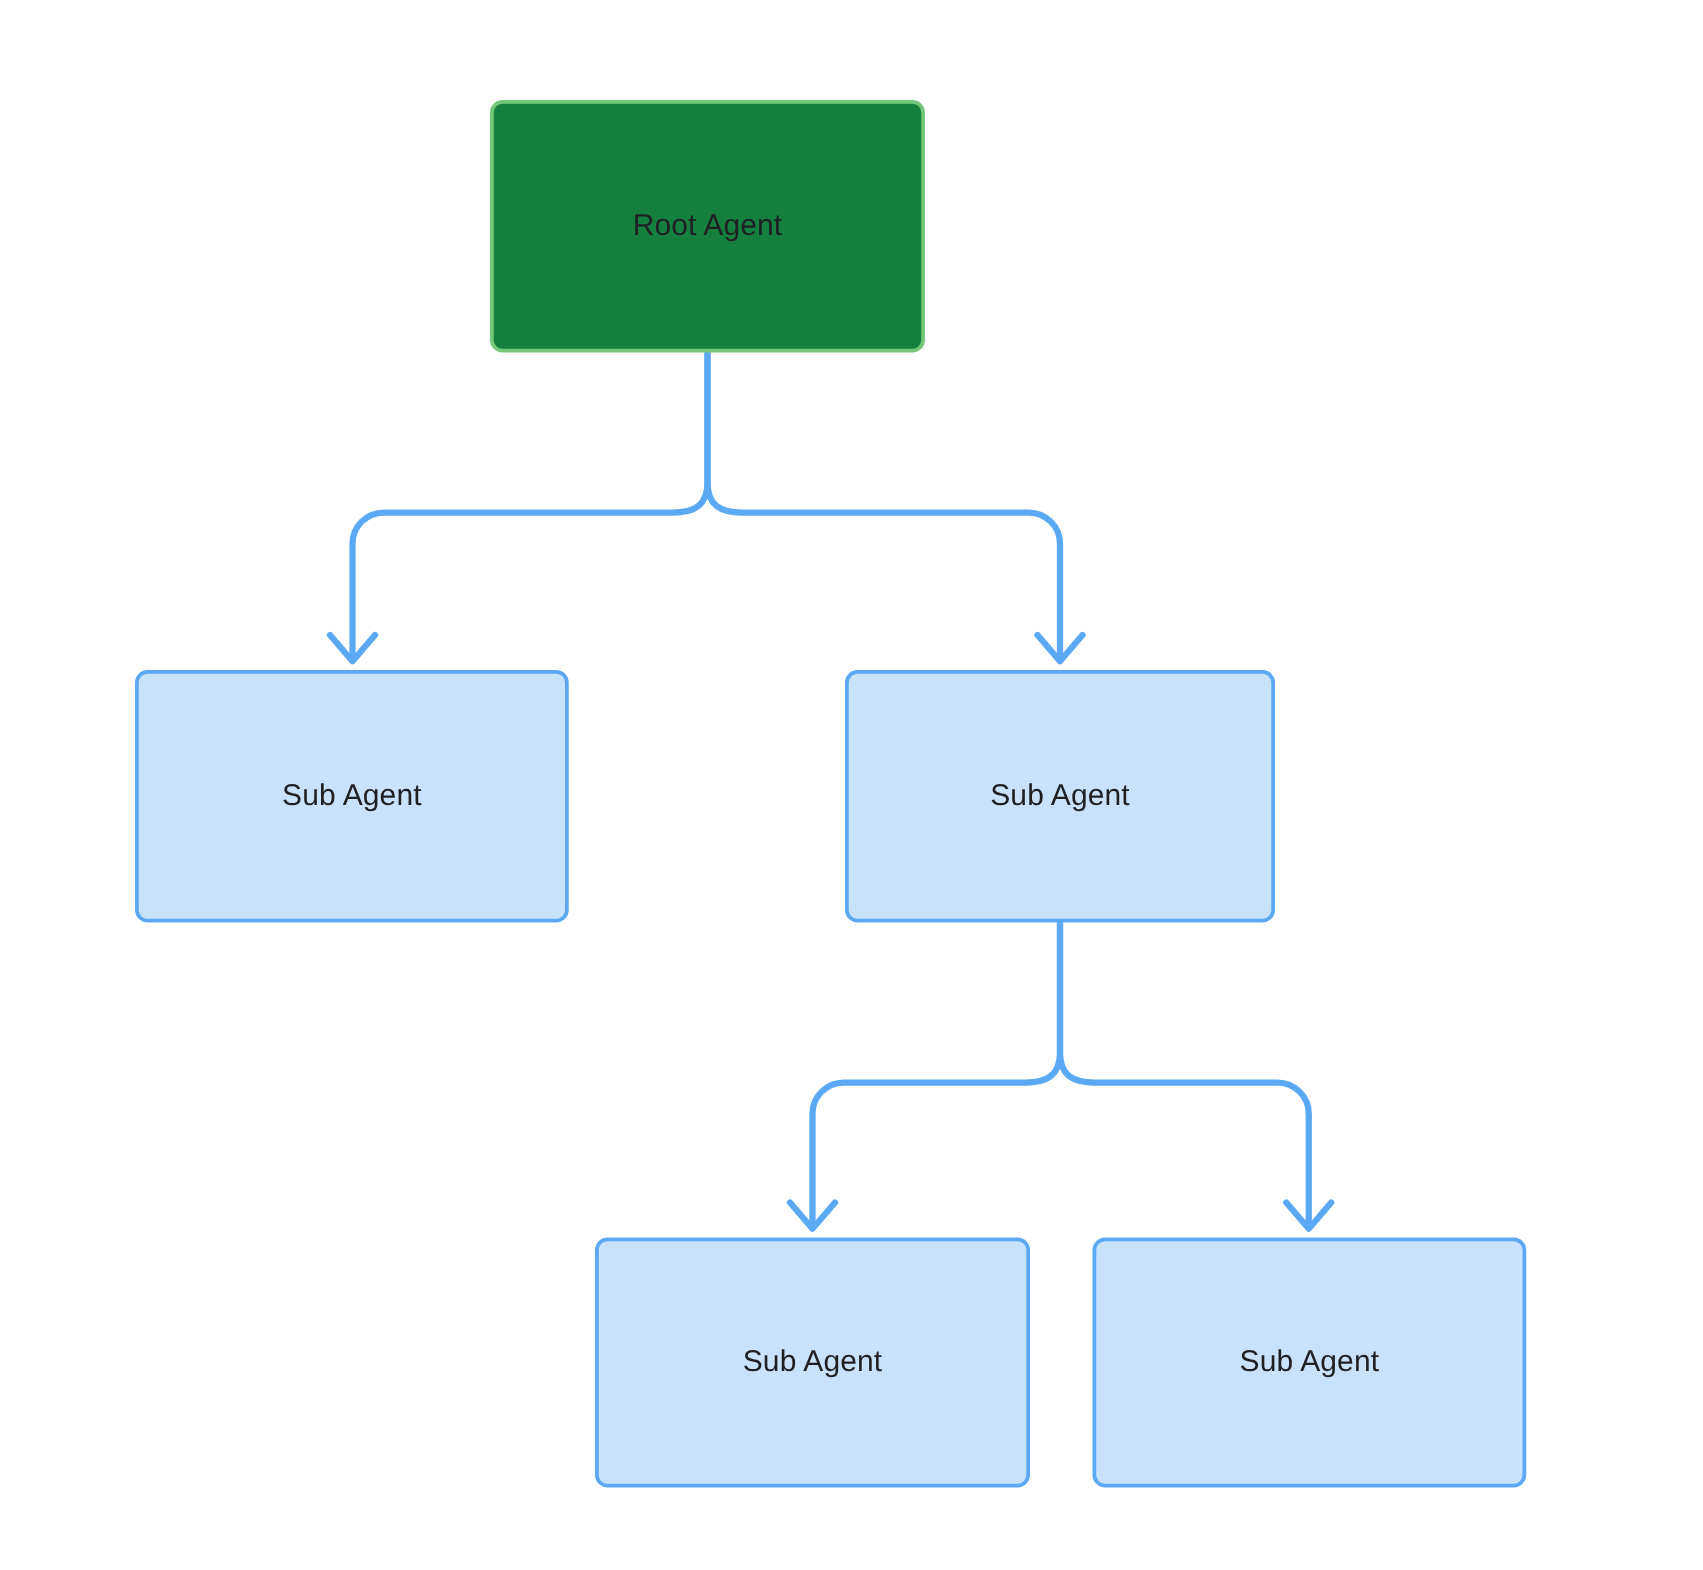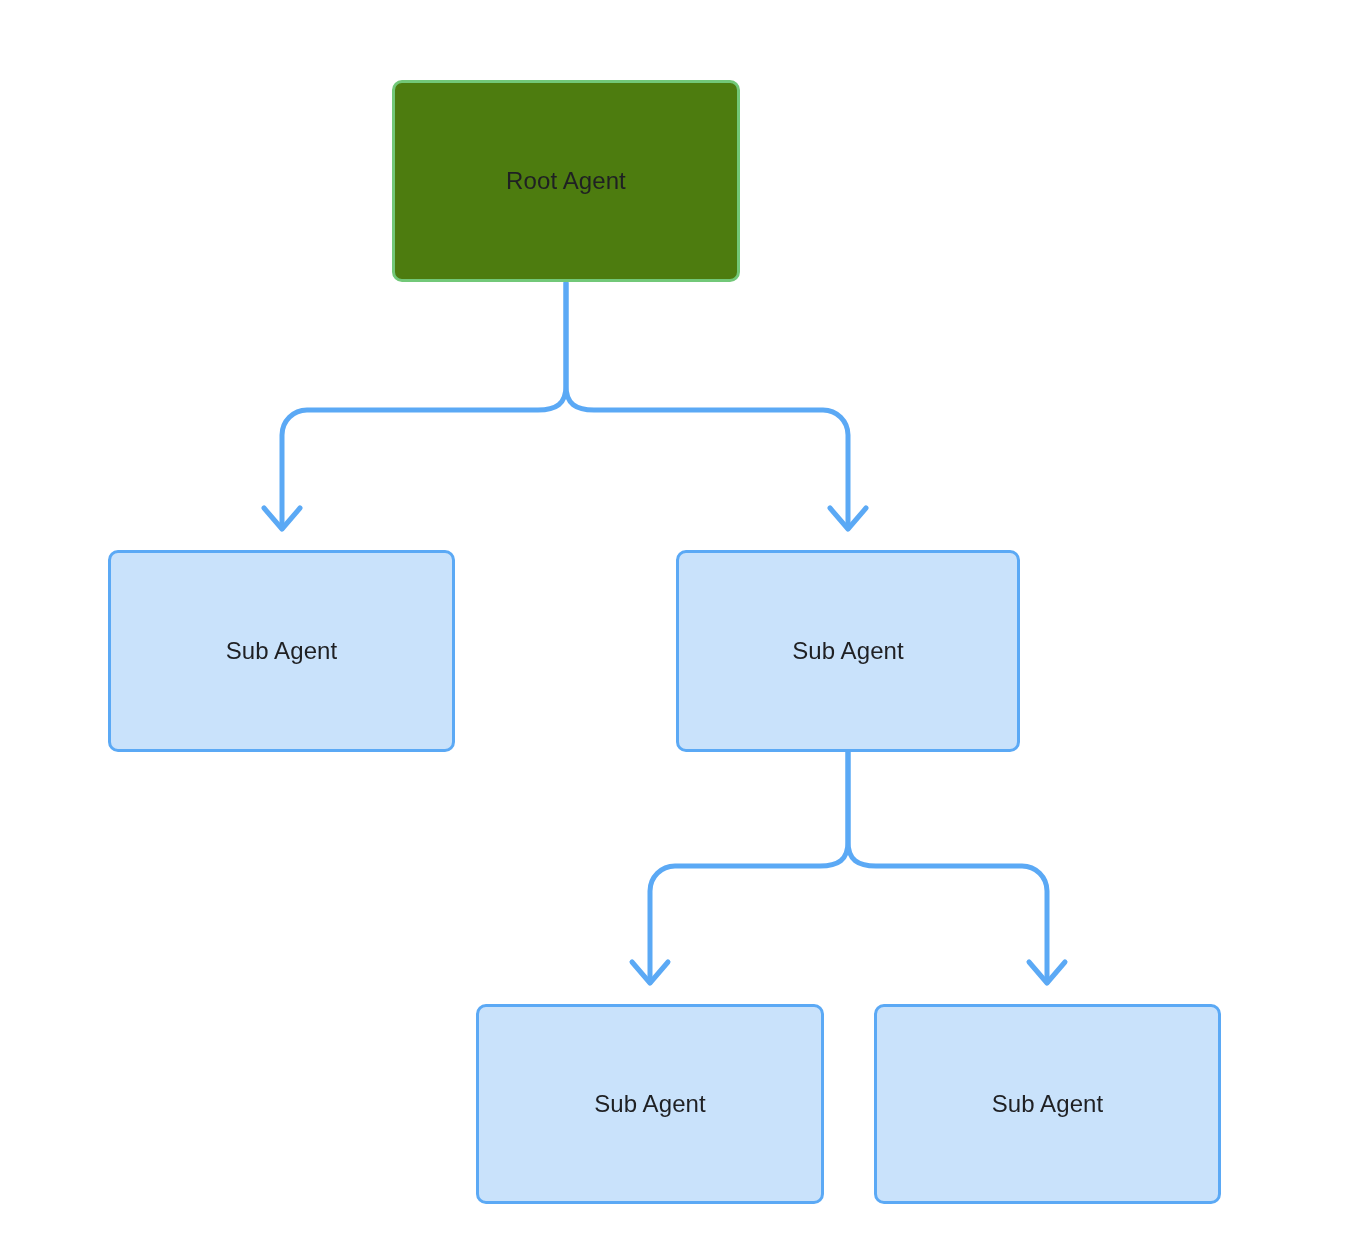--- a/index.html
+++ b/index.html
@@ -45,21 +45,20 @@
     white-space: nowrap;
     user-select: none;
   }
   .node-root {
     background: #d6f0d4;
     border-color: #72c878;
   }
   .node-sub {
     background: #c9e2fb;
     border-color: #5ba9f5;
-    margin-top: 14px;
   }
 </style>
 </head>
 <body style="background: rgb(255, 255, 255);">
 
 <div id="canvas" style="background: rgb(255, 255, 255);">
 
   <svg id="edge-layer" viewBox="0 0 1362 1256" width="1362" height="1256" xmlns="http://www.w3.org/2000/svg" aria-hidden="true">
 
     <path d="M 566 283 L 566 386
@@ -84,21 +83,21 @@
     <path d="M 632 962 L 650 983 L 668 962" fill="none" stroke="#5ba9f5" stroke-width="5" stroke-linecap="round" stroke-linejoin="round"></path>
 
     <path d="M 848 739 L 848 842
              C 848 860 858 866 876 866
              L 1022 866
              A 25 25 0 0 1 1047 891
              L 1047 982" fill="none" stroke="#5ba9f5" stroke-width="5" stroke-linecap="round" stroke-linejoin="round"></path>
     <path d="M 1029 962 L 1047 983 L 1065 962" fill="none" stroke="#5ba9f5" stroke-width="5" stroke-linecap="round" stroke-linejoin="round"></path>
   </svg>
 
-  <div class="node node-root" style="left: 392px; top: 80px; width: 348px; height: 202px; background: #4d7c0f; border-color: rgb(114, 200, 120);">
+  <div class="node node-root" style="left: 392px; top: 80px; width: 348px; height: 202px; background: #15803d; border-color: rgb(114, 200, 120);">
     <span class="node-label" style="color: rgb(31, 32, 35);">Root Agent</span>
   </div>
 
   <div class="node node-sub" style="left: 108px; top: 536px; width: 347px; height: 202px; background: rgb(201, 226, 251); border-color: rgb(91, 169, 245);">
     <span class="node-label" style="color: rgb(31, 32, 35);">Sub Agent</span>
   </div>
 
   <div class="node node-sub" style="left: 676px; top: 536px; width: 344px; height: 202px; background: rgb(201, 226, 251); border-color: rgb(91, 169, 245);">
     <span class="node-label" style="color: rgb(31, 32, 35);">Sub Agent</span>
   </div>

